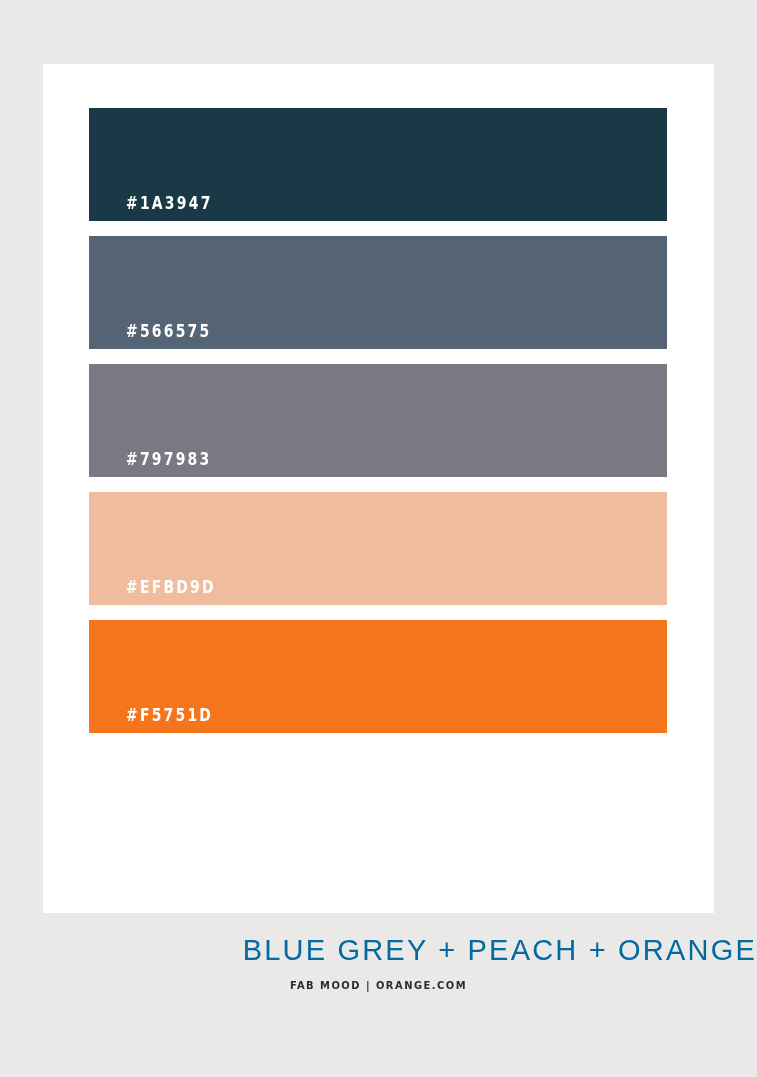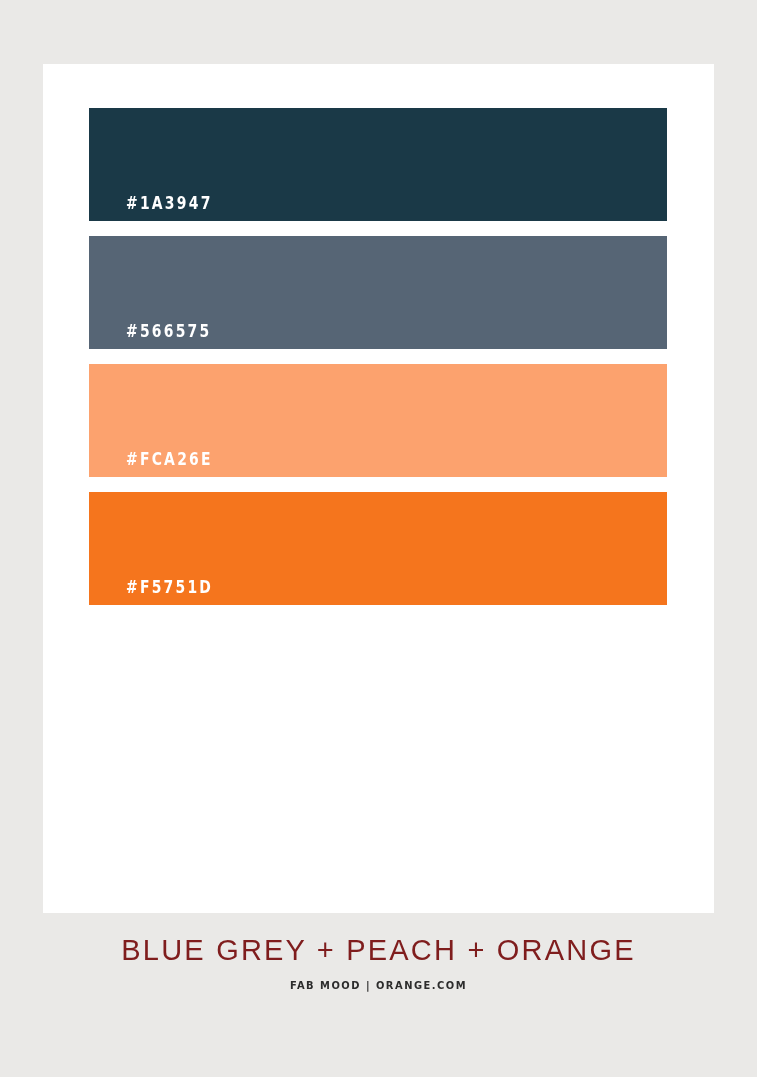--- a/index.html
+++ b/index.html
@@ -69,27 +69,28 @@
   
   #caption-block {
     position: absolute;
     left: 0;
     top: 935px;
     width: 757px;
     text-align: center;
   }
 
   #palette-title {
-    color: #7f1d1d;
+    color: #0369a1;
     font-family: "Liberation Sans", sans-serif;
     font-size: 29px;
     font-weight: 300;
     letter-spacing: 2.2px;
     line-height: 1.1;
     white-space: nowrap;
+    text-align: right;
   }
 
   #palette-credit {
     margin-top: 13px;
     color: #2C2C2C;
     font-family: "DejaVu Sans Condensed", "Liberation Sans Narrow", "Liberation Sans", sans-serif;
     font-size: 11px;
     font-weight: bold;
     letter-spacing: 1.5px;
     line-height: 1;
@@ -106,25 +107,28 @@
     <div id="swatch-stack">
 
       <div class="swatch" style="background-color: rgb(26, 57, 71);">
         <span class="swatch-hex">#1A3947</span>
       </div>
 
       <div class="swatch" style="background-color: rgb(86, 101, 117); padding-left: 47px;">
         <span class="swatch-hex">#566575</span>
       </div>
 
+      <div class="swatch" style="background-color: rgb(121, 121, 131);">
+        <span class="swatch-hex">#797983</span>
+      </div>
 
+      <div class="swatch" style="background-color: rgb(239, 189, 157);">
+        <span class="swatch-hex">#EFBD9D</span>
+      </div>
 
-      <div class="swatch" style="background-color: rgb(252, 162, 110);">
-        <span class="swatch-hex">#FCA26E</span>
-      </div>
 
       <div class="swatch" style="background-color: rgb(245, 117, 29);">
         <span class="swatch-hex">#F5751D</span>
       </div>
 
     </div>
   </div>
 
   <div id="caption-block">
     <div id="palette-title">BLUE GREY + PEACH + ORANGE</div>

